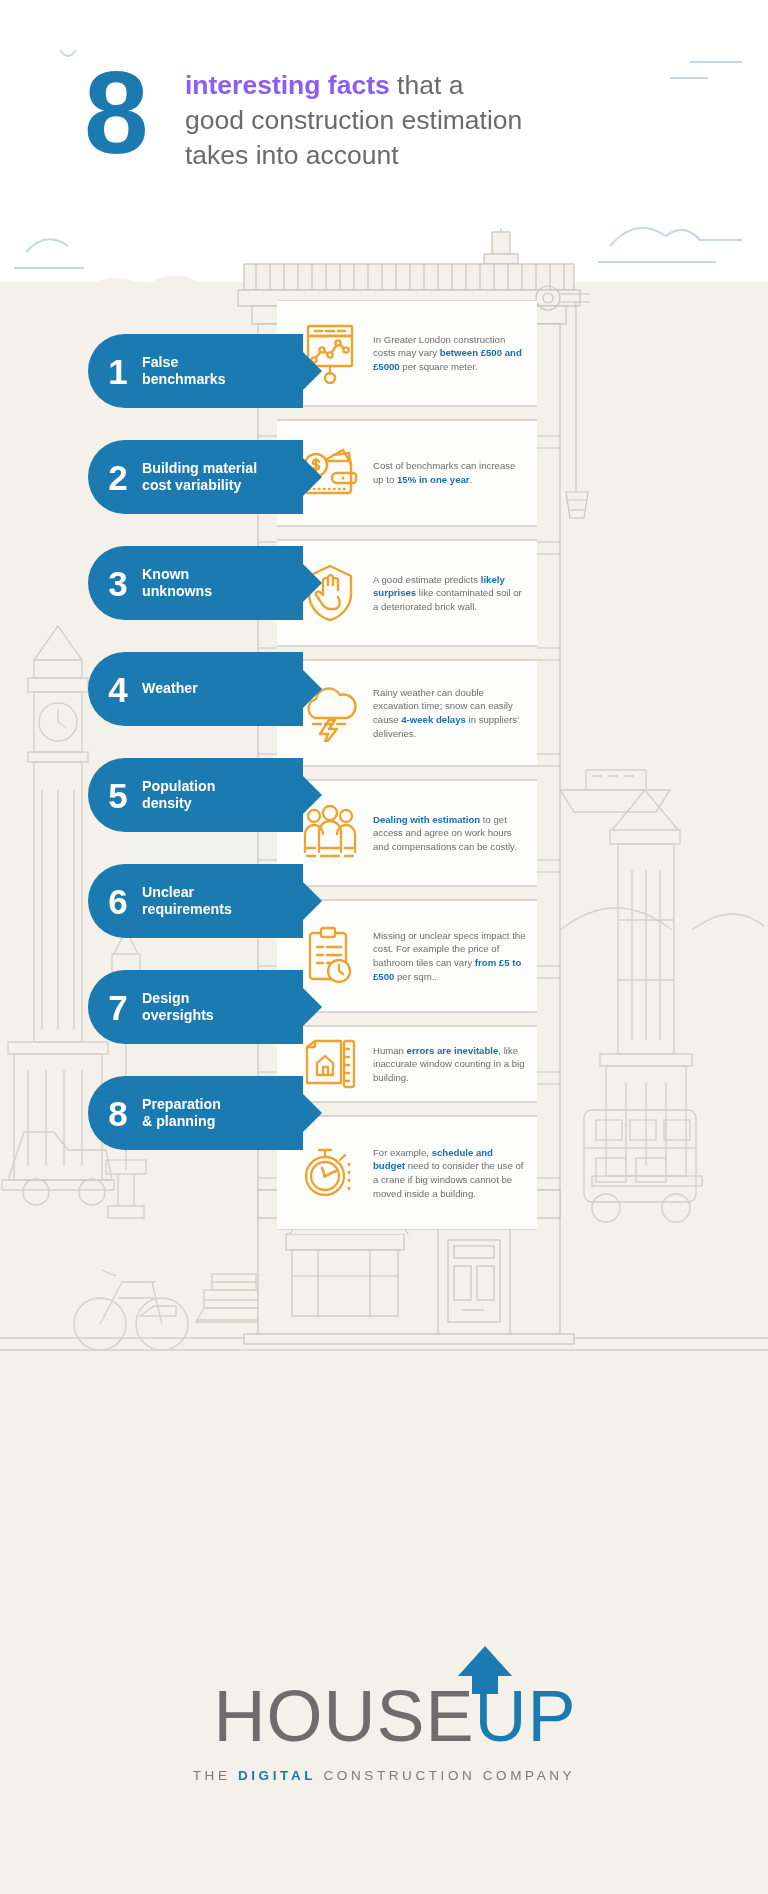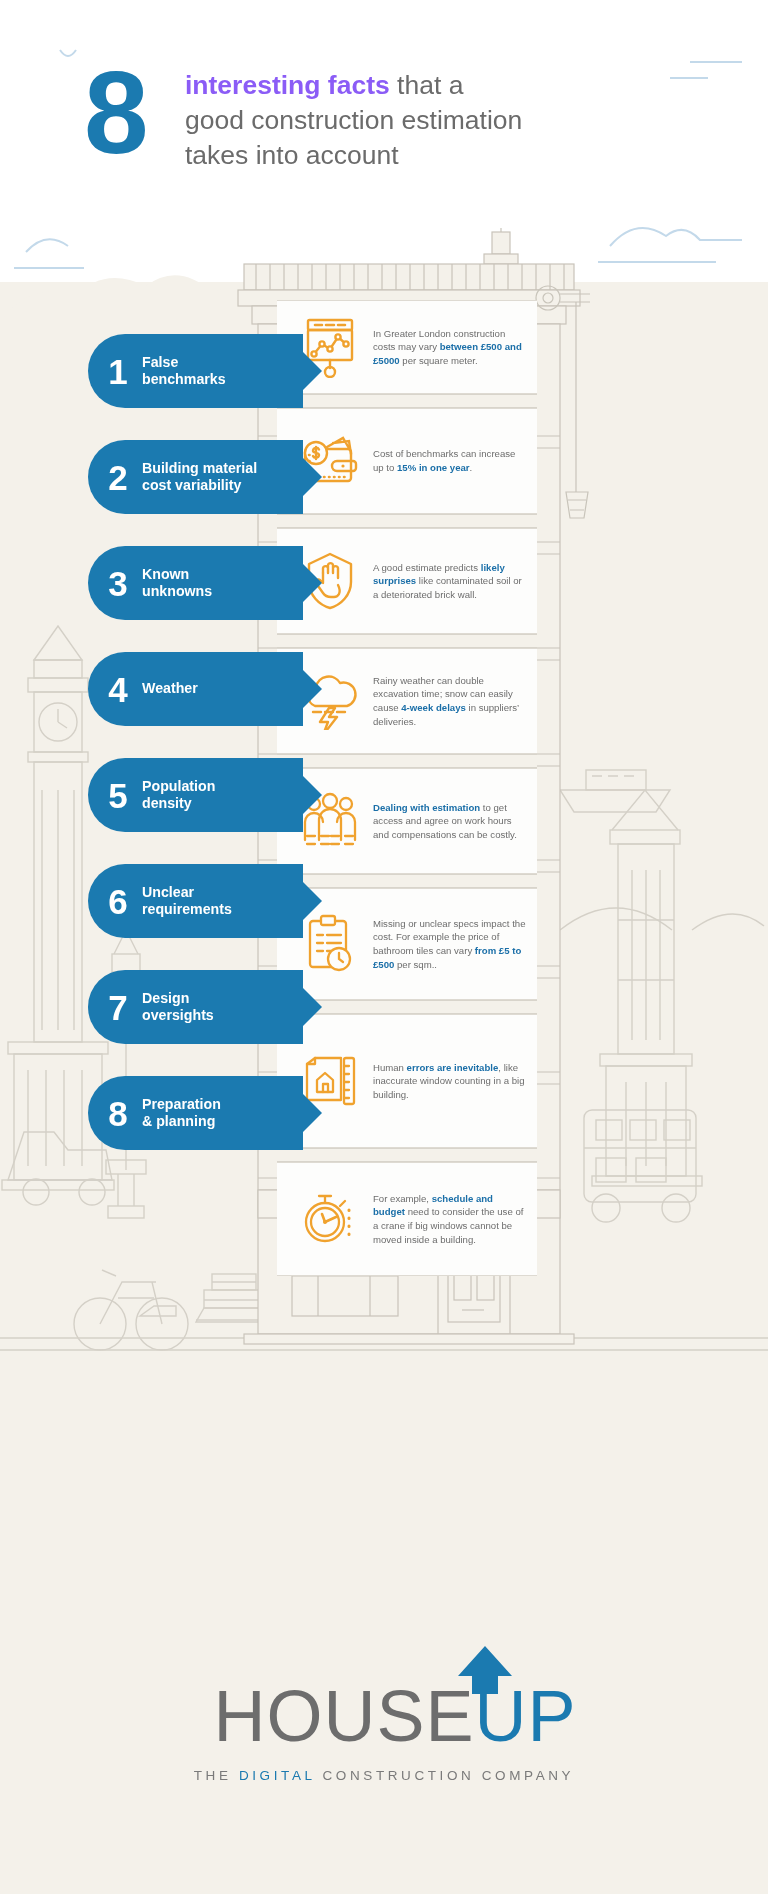--- a/index.html
+++ b/index.html
@@ -99,21 +99,21 @@
   }
   .logo-main {
     font-size: 72px; letter-spacing: 1px; line-height: 1;
     display: inline-block; position: relative; margin-left: 22px;
   }
   .logo-house { color: #6d6d6d; font-weight: normal; }
   .logo-up { color: #1b7ab0; font-weight: normal; }
   .logo-sub {
     margin-top: 16px; font-size: 13.5px; letter-spacing: 3.6px; color: #7a7a7a;
   }
-  .logo-sub b { color: #1b7ab0; font-weight: normal; }
+  .logo-sub b { color: #1b7ab0; font-weight: bold; }
   .logo-arrow { position: absolute; left: 243px; top: -34px; }
 
   svg { display: block; }
 </style>
 </head>
 <body>
 
 <div id="page">
 
   <div class="sky">
@@ -260,21 +260,21 @@
 
   <div class="big-eight">8</div>
   <div class="title-block">
     <span class="title-strong">interesting facts</span><span> that a</span><br>
     <span>good construction estimation</span><br>
     <span>takes into account</span>
   </div>
 
   <div class="column-wrap">
 
-    <div class="panel" style="height:94px">
+    <div class="panel" style="height:106px">
       <div class="icon-cell">
         <svg width="60" height="62" viewBox="0 0 60 62">
           <g stroke="#f0a22e" stroke-width="2.4" fill="none" stroke-linecap="round">
             <rect x="8" y="4" width="44" height="10" rx="1.5"></rect>
             <path d="M15 9 h7 M26 9 h8 M38 9 h7" stroke-width="2.6"></path>
             <rect x="8" y="14" width="44" height="30" rx="1.5"></rect>
             <path d="M14 38 l8 -10 l8 5 l8 -12 l8 7"></path>
             <circle cx="14" cy="38" r="2.6" fill="#fff"></circle>
             <circle cx="22" cy="28" r="2.6" fill="#fff"></circle>
             <circle cx="30" cy="33" r="2.6" fill="#fff"></circle>
@@ -364,21 +364,21 @@
             <path d="M17 22 h6 M27 22 h14 M17 30 h6 M27 30 h14 M17 38 h6 M27 38 h10"></path>
             <circle cx="39" cy="46" r="11" fill="#fdfdfc"></circle>
             <path d="M39 40 v6 l4 3"></path>
           </g>
         </svg>
       </div>
       <div class="desc-cell"><span>Missing or unclear specs impact the cost. For example the price of bathroom tiles can vary </span><b>from £5 to £500</b><span> per sqm..</span></div>
     </div>
     <div class="panel-sep"></div>
 
-    <div class="panel" style="height:134px">
+    <div class="panel" style="height:76px">
       <div class="icon-cell">
         <svg width="62" height="58" viewBox="0 0 62 58">
           <g stroke="#f0a22e" stroke-width="2.3" fill="none" stroke-linecap="round" stroke-linejoin="round">
             <path d="M8 48 V12 l8 -6 h26 v42 z"></path>
             <path d="M8 12 h8 V6"></path>
             <path d="M18 40 v-12 l8 -7 l8 7 v12 z"></path>
             <path d="M24 40 v-8 h5 v8"></path>
             <rect x="45" y="6" width="10" height="46" rx="2"></rect>
             <path d="M45 14 h5 M45 22 h5 M45 30 h5 M45 38 h5 M45 46 h5"></path>
           </g>

